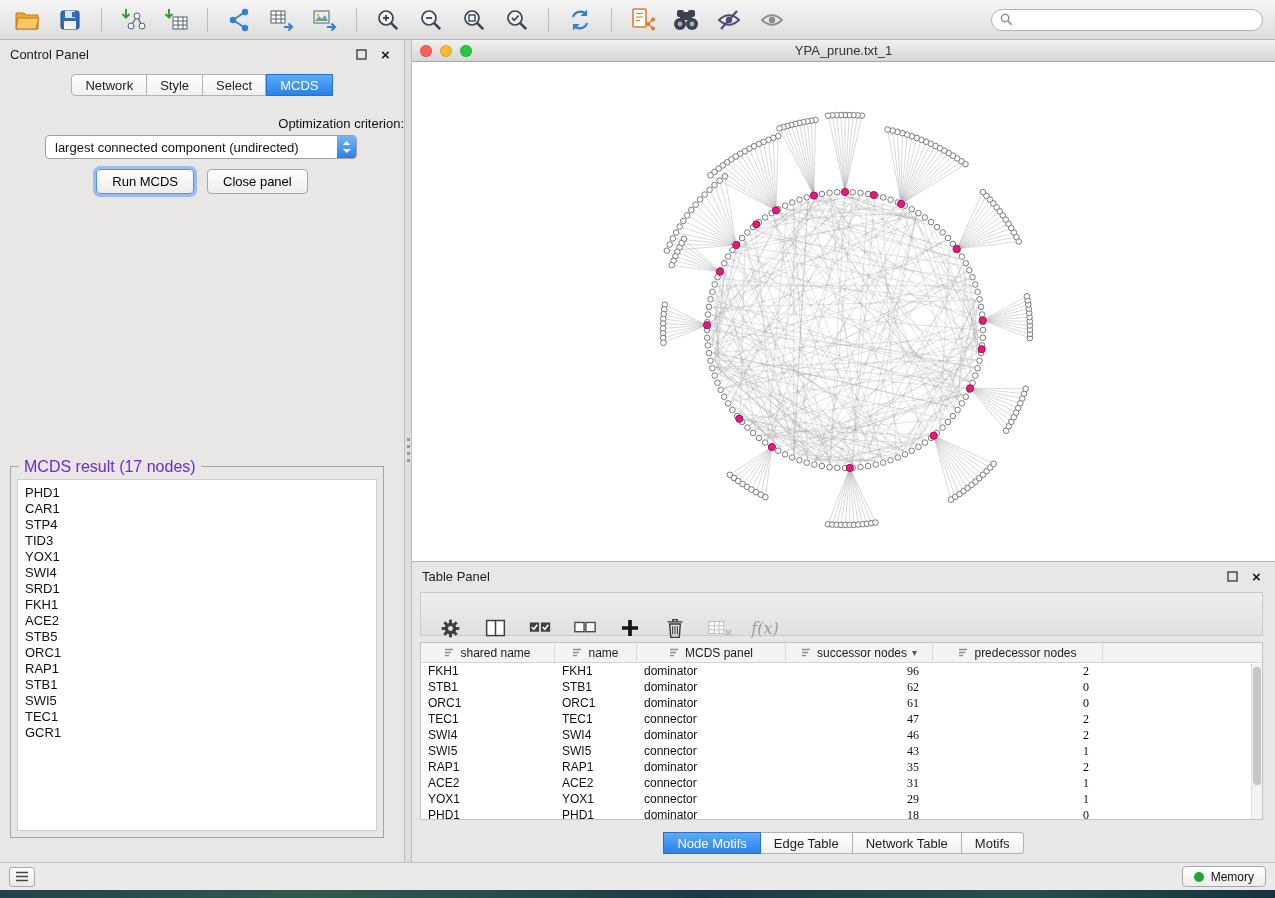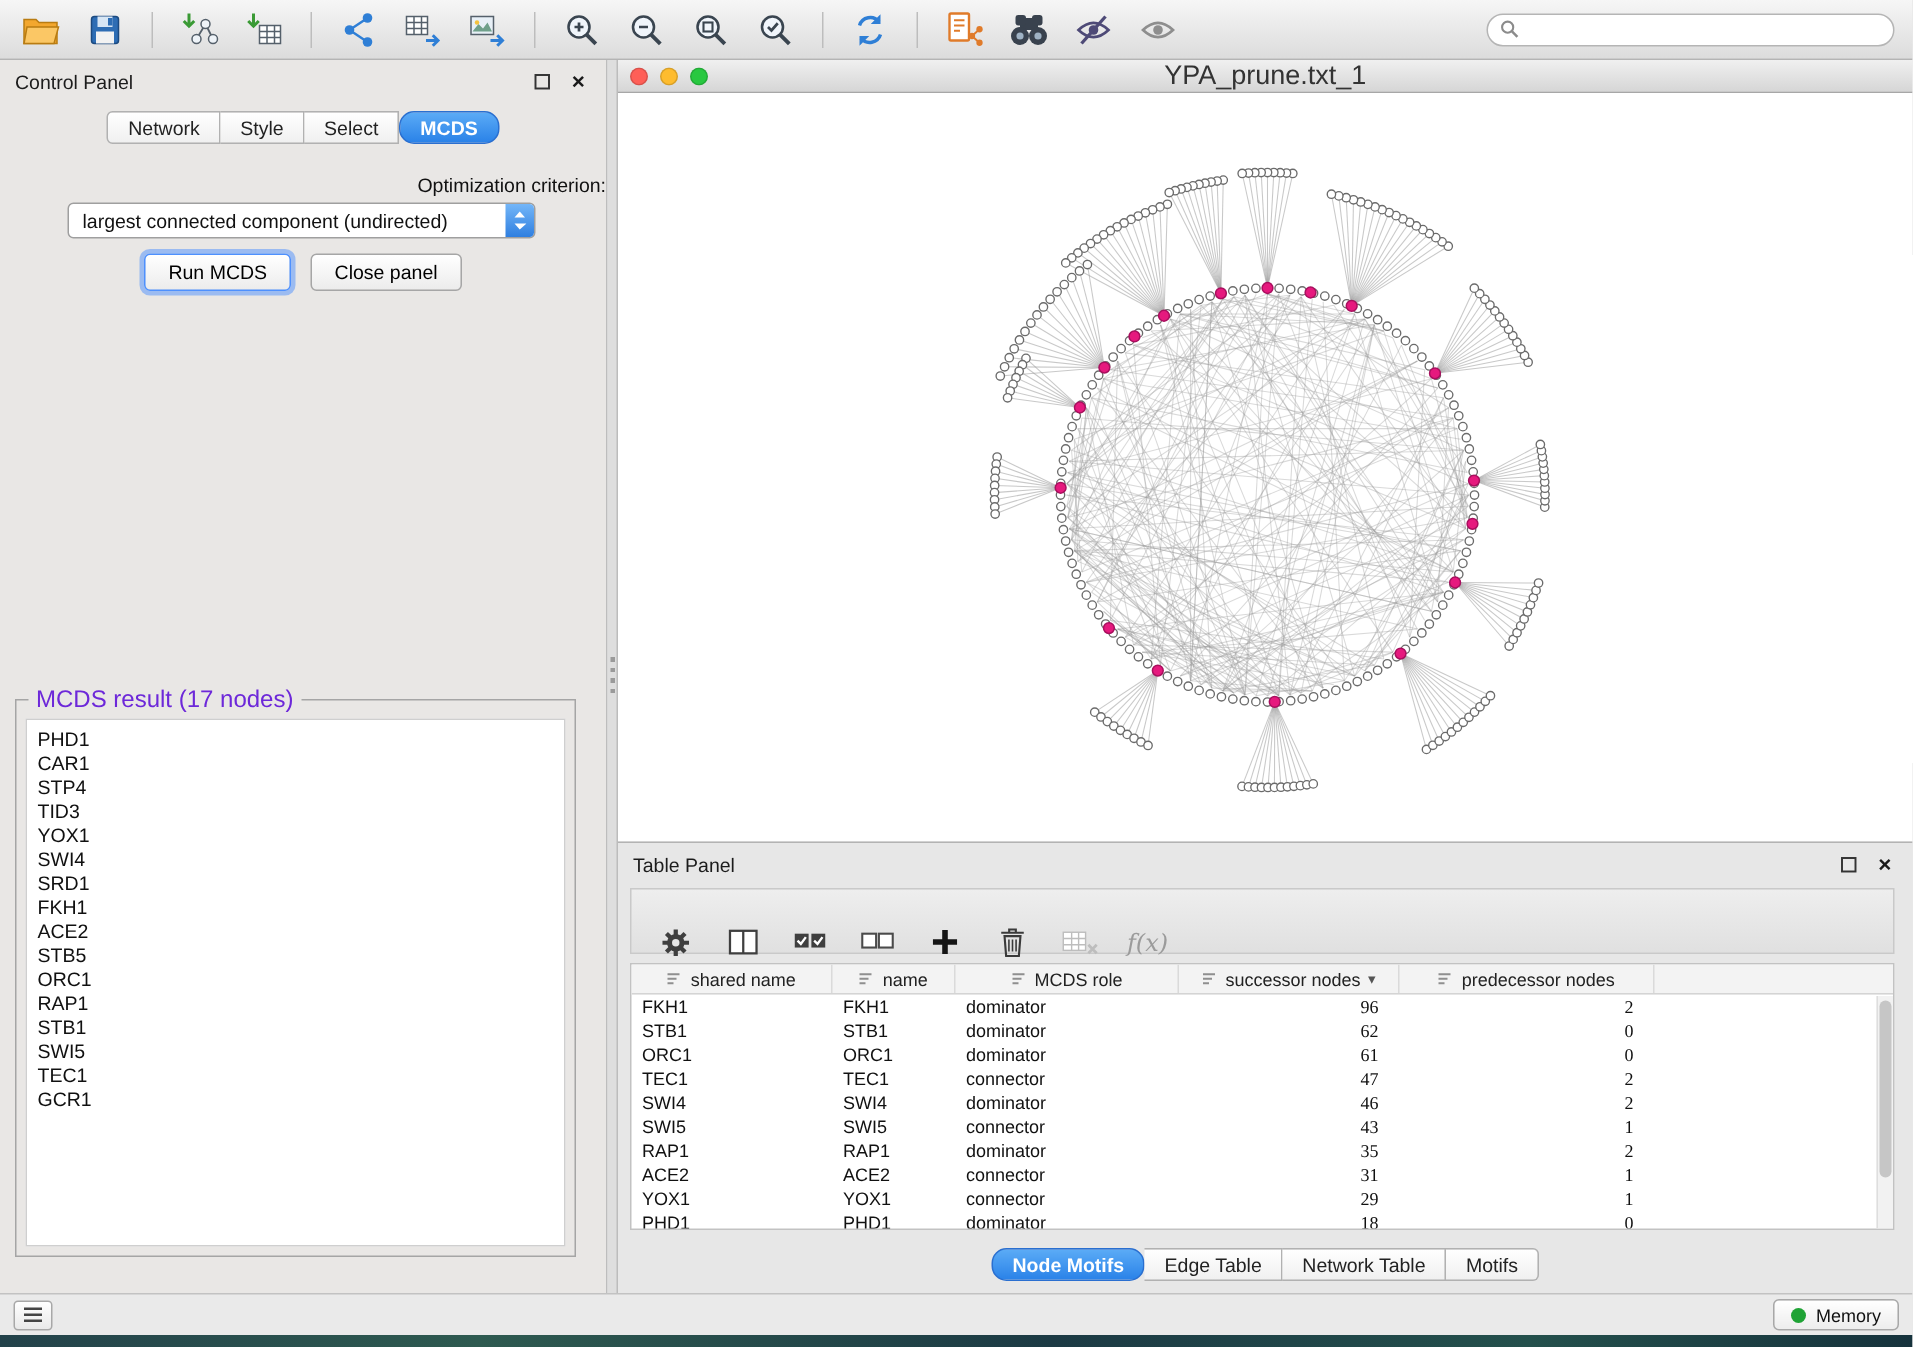--- a/index.html
+++ b/index.html
@@ -21,21 +21,21 @@
   .panel-header { height:28px; display:flex; align-items:center; padding:0 10px; font-size:13px; color:#1c1c1c; }
   .panel-header .spacer { flex:1; }
   .win-btn { width:17px; height:17px; display:flex; align-items:center; justify-content:center; margin-left:7px;
     font-size:15px; font-weight:bold; color:#1a1a1a; cursor:default; }
 
   .cp-tabs { position:absolute; top:34px; left:0; right:0; display:flex; justify-content:center; }
   .tab { font-size:13px; padding:0 13px; height:22px; display:flex; align-items:center;
     background:linear-gradient(#ffffff,#f0f0f0); border:1px solid #b1b1b1; border-left:none; color:#222; cursor:default; }
   .tab:first-child { border-left:1px solid #b1b1b1; border-radius:4px 0 0 4px; }
   .tab:last-child { border-radius:0 4px 4px 0; }
-  .tab.selected { background:linear-gradient(#5babf6,#2a82e8); color:#fff; border:1px solid #2a6fd0; border-radius:10px;font-weight:bold; }
+  .tab.selected { background:linear-gradient(#5babf6,#2a82e8); color:#fff; border:1px solid #2a6fd0; border-radius:0; }
 
   .cp-opt-label { position:absolute; top:76px; left:0; right:0; text-align:right; font-size:13px; color:#111; }
   .cp-select { position:absolute; top:95px; left:45px; width:312px; height:24px; background:#fff;
     border:1px solid #9f9f9f; border-radius:4px; display:flex; align-items:center; font-size:13px; padding-left:9px; }
   .cp-select .sel-text { flex:1; white-space:nowrap; overflow:hidden; }
   .cp-select .stepper { width:19px; height:22px; margin-right:0;
     background:linear-gradient(#73b6f8,#2f7fe0); border-radius:0 3px 3px 0;
     display:flex; align-items:center; justify-content:center; }
   .cp-buttons { position:absolute; top:129px; left:0; right:0; display:flex; justify-content:center; gap:13px; }
   .btn { font-size:13px; padding:4px 15px; background:linear-gradient(#ffffff,#ececec);
@@ -50,21 +50,21 @@
 
   .splitter { position:absolute; left:405px; width:7px; top:40px; bottom:36px; background:#dedede;
     border-right:1px solid #bcbcbc; display:flex; align-items:center; justify-content:center; }
   .splitter .dots { width:3px; height:26px; background:repeating-linear-gradient(#9a9a9a 0 3px, transparent 3px 7px); }
 
   .network-window { position:absolute; left:412px; right:0; top:40px; height:521px; background:#fff; }
   .net-titlebar { height:22px; background:linear-gradient(#f0f0f0,#d6d6d6); border-bottom:1px solid #a7a7a7;
     display:flex; align-items:center; padding:0 8px; position:relative; }
   .traffic { display:flex; gap:8px; z-index:2; }
   .light { width:12px; height:12px; border-radius:50%; border:1px solid rgba(0,0,0,.15); }
-  .net-title { position:absolute; left:0; right:0; text-align:center; font-size:18px; color:#333; }
+  .net-title { position:absolute; left:0; right:0; text-align:center; font-size:13px; color:#333; }
   .net-canvas { position:absolute; top:22px; left:0; right:0; bottom:0; background:#fff; }
   #network-svg { width:100%; height:100%; display:block; }
 
   .table-panel { position:absolute; left:412px; right:0; top:561px; bottom:36px;
     background:#e7e7e7; border-top:1px solid #b3b3b3; }
   .tp-toolbar { position:absolute; top:30px; left:8px; right:12px; height:44px;
     background:linear-gradient(#eeeeee,#e0e0e0); border:1px solid #c9c9c9;
     display:flex; align-items:center; gap:19px; padding:0 16px; }
   .tp-btn { display:flex; align-items:center; justify-content:center; width:26px; height:26px; cursor:default;margin-top:28px; }
   .fx { font-family:"DejaVu Serif", serif; font-style:italic; font-size:16px; color:#9b9b9b; }
@@ -1066,21 +1066,21 @@
           <div class="th c1">
             <svg width="11" height="11" viewBox="0 0 11 11">
               <path d="M1 2.5h8M1 5.5h6M1 8.5h4" stroke="#8f8f8f" stroke-width="1.4"></path>
             </svg>
             <span>name</span>
           </div>
           <div class="th c2">
             <svg width="11" height="11" viewBox="0 0 11 11">
               <path d="M1 2.5h8M1 5.5h6M1 8.5h4" stroke="#8f8f8f" stroke-width="1.4"></path>
             </svg>
-            <span>MCDS role</span>
+            <span>MCDS panel</span>
           </div>
           <div class="th c3">
             <svg width="11" height="11" viewBox="0 0 11 11">
               <path d="M1 2.5h8M1 5.5h6M1 8.5h4" stroke="#8f8f8f" stroke-width="1.4"></path>
             </svg>
             <span>successor nodes</span>
             <span class="chev">▾</span>
           </div>
           <div class="th c4">
             <svg width="11" height="11" viewBox="0 0 11 11">

